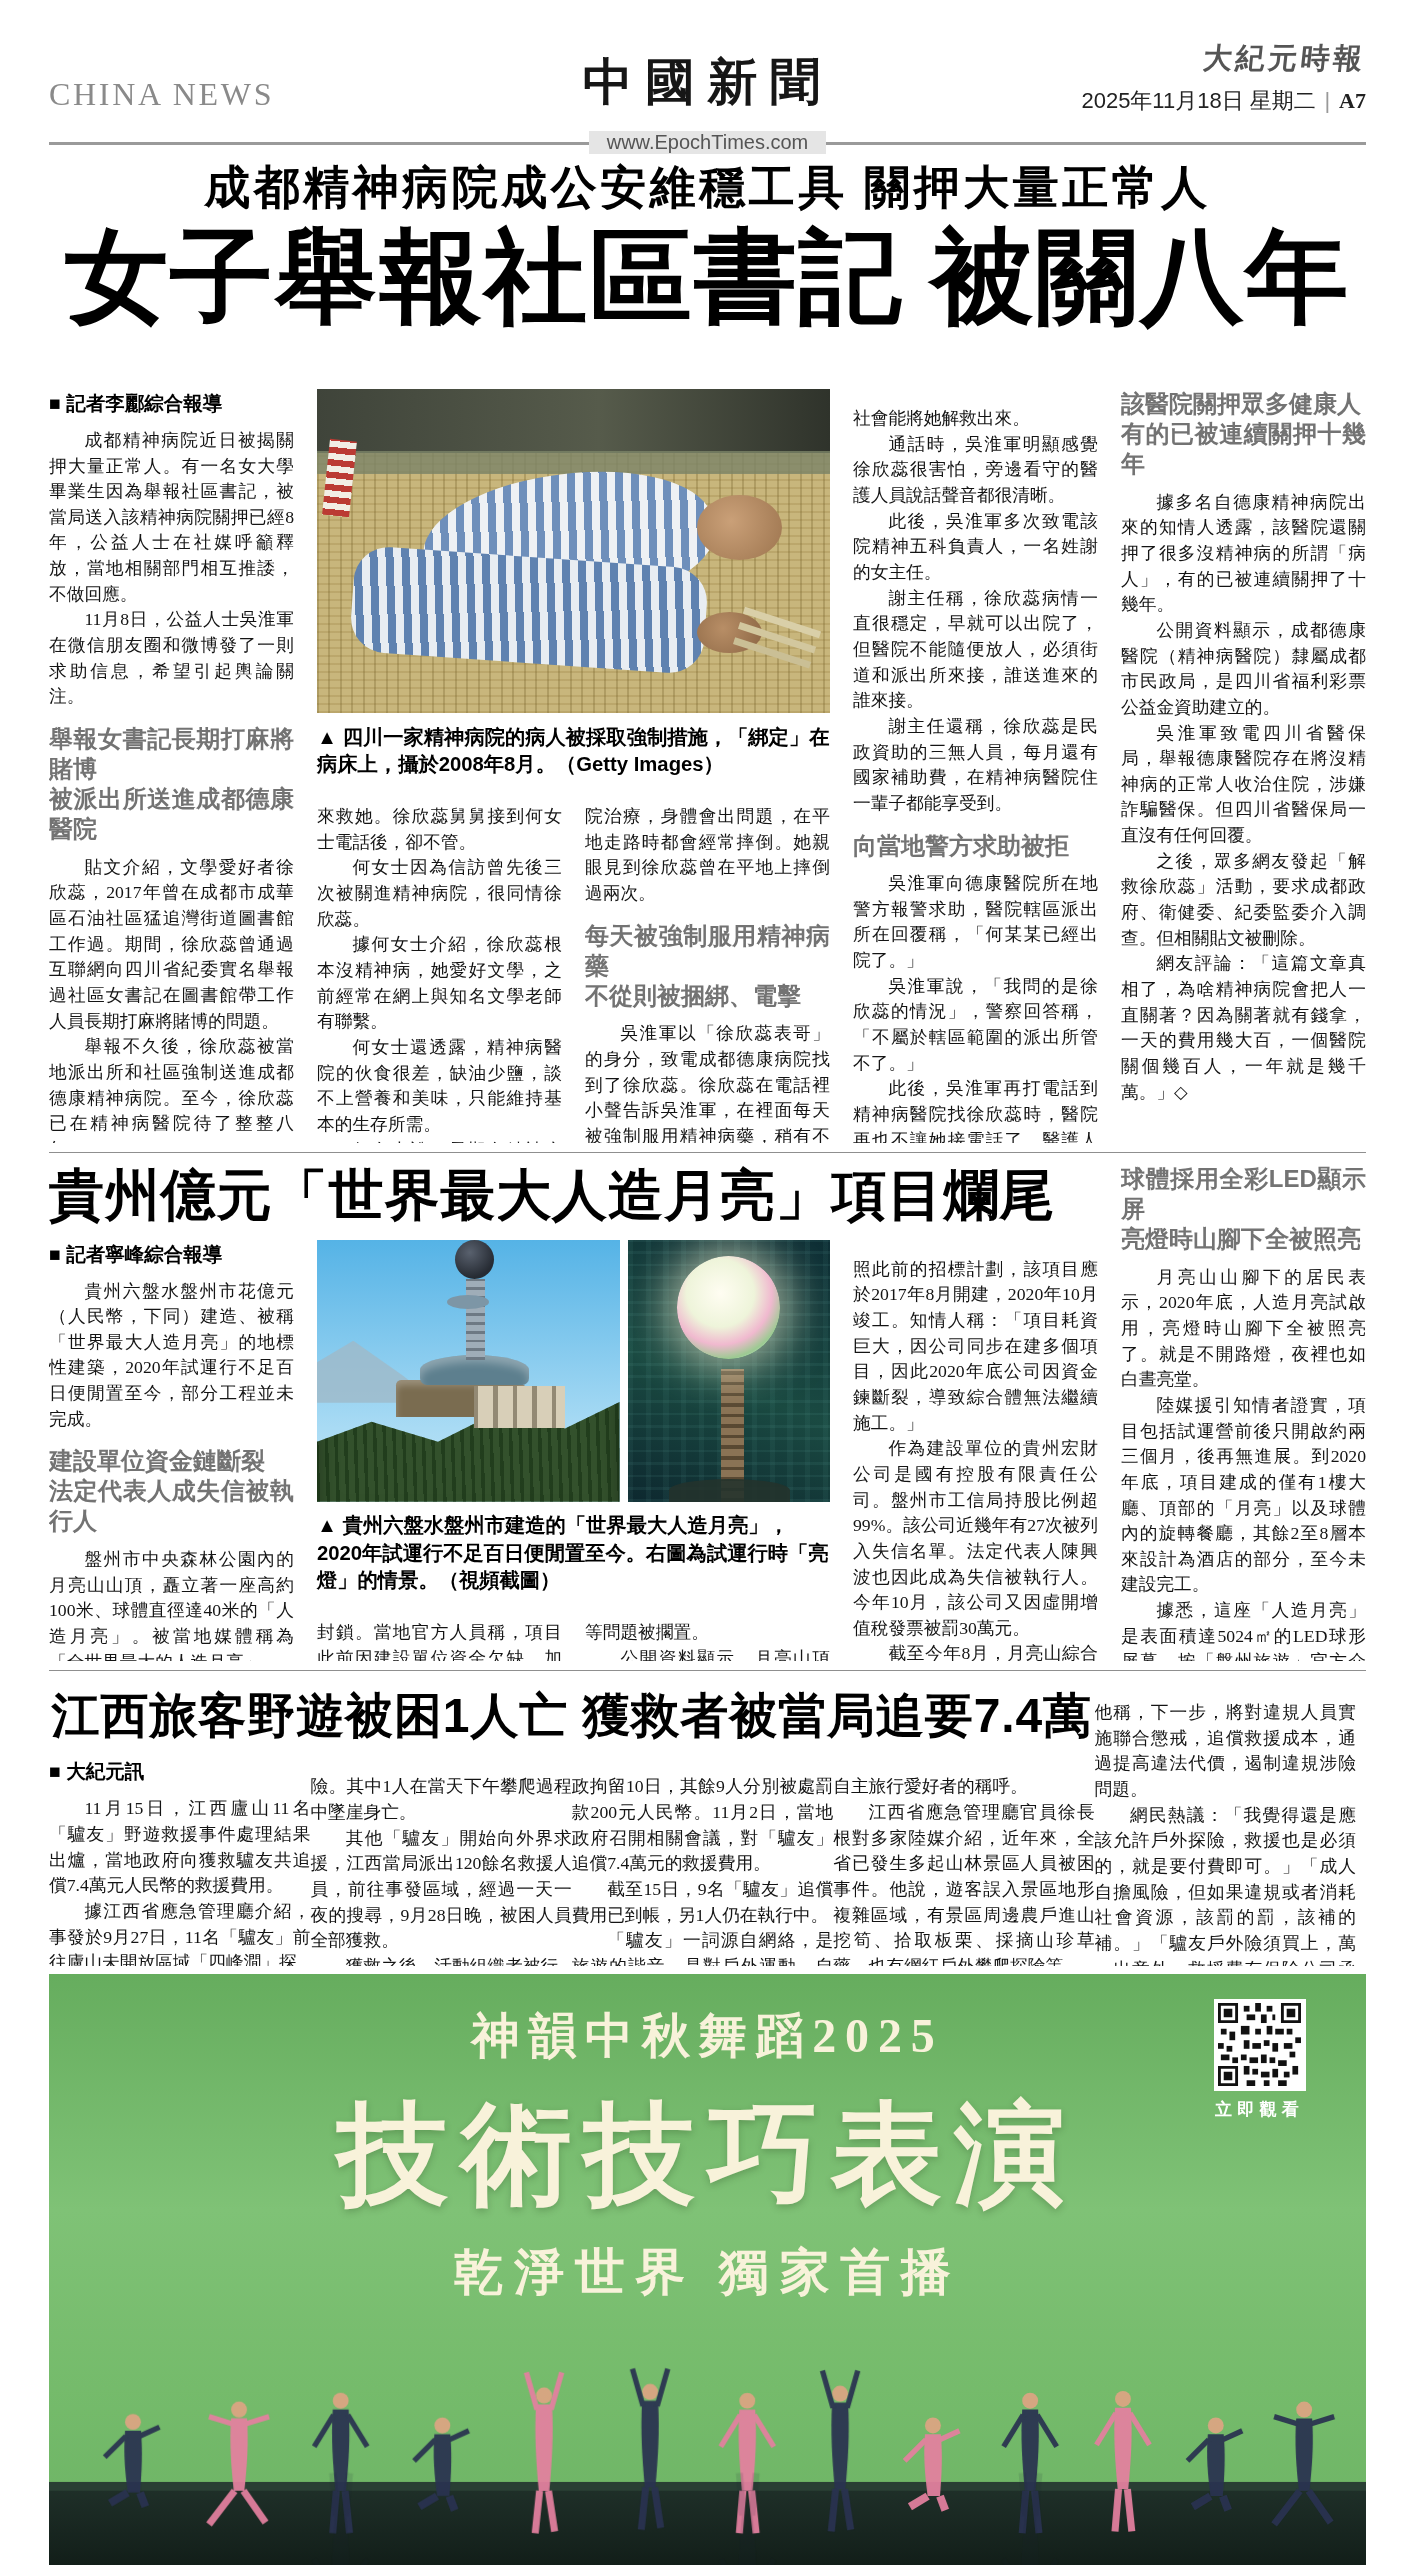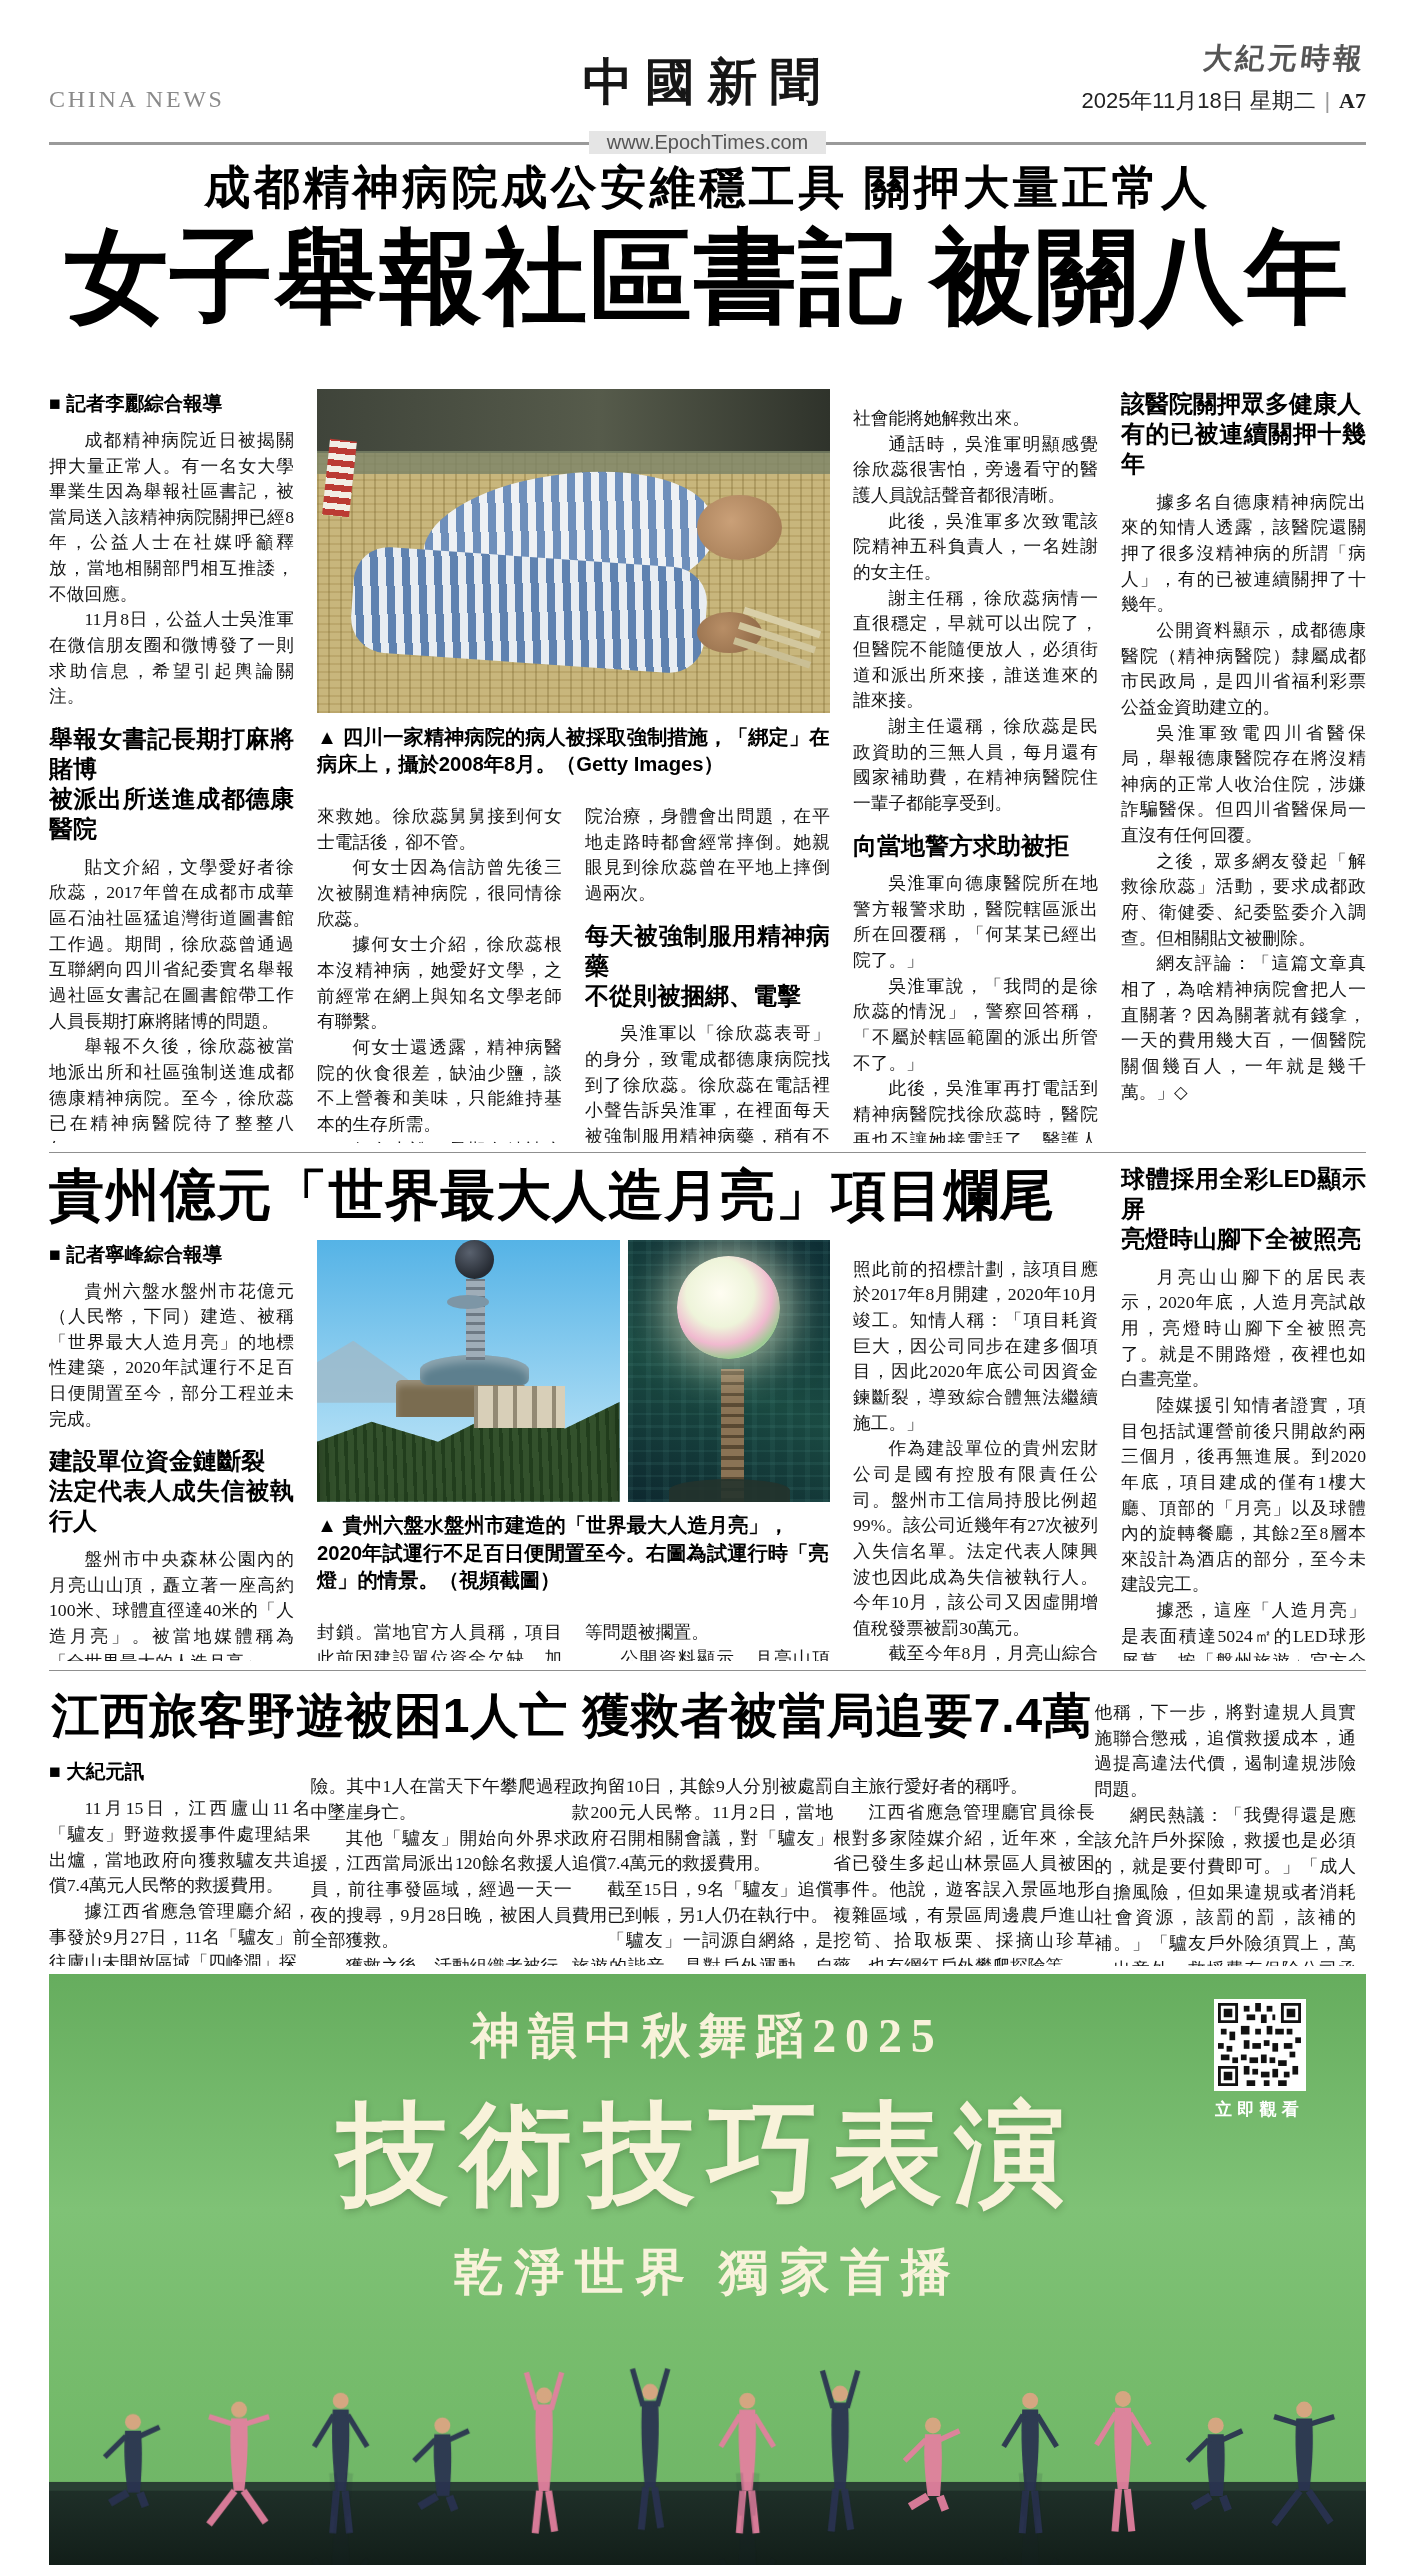--- a/index.html
+++ b/index.html
@@ -2,21 +2,21 @@
 <html style="font-size:14px"><head>
 <meta charset="utf-8">
 <style>
   html,body{margin:0;padding:0;background:#e8e8e8;}
   .page{position:relative;width:1415px;height:2576px;background:#ffffff;margin:0 auto;overflow:hidden;
         font-family:"Liberation Serif","DejaVu Serif",serif;color:#111;}
   .sans{font-family:"Liberation Sans","DejaVu Sans",sans-serif;}
 
   
   .hdr{position:absolute;top:35px;left:49px;right:49px;height:81px;}
-  .hdr-en{position:absolute;left:0;bottom:3.5px;font-size:24px;letter-spacing:2.7px;color:#8a8a8a;
+  .hdr-en{position:absolute;left:0;bottom:3.5px;font-size:32px;letter-spacing:2.7px;color:#8a8a8a;
           font-family:"Liberation Serif","DejaVu Serif",serif;}
   .hdr-zh{position:absolute;left:0;right:0;bottom:0;text-align:center;font-size:50px;font-weight:900;
           letter-spacing:12.4px;color:#161616;font-family:"Liberation Serif","DejaVu Serif",serif;}
   .hdr-right{position:absolute;right:0;bottom:0;text-align:right;}
   .masthead{font-size:29px;font-weight:900;color:#555;letter-spacing:3.5px;transform:skewX(-6deg);
             font-family:"Liberation Serif","DejaVu Serif",serif;}
   .dateline{margin-top:7px;font-size:22px;color:#222;}
   .dateline .pg{font-weight:900;font-family:"Liberation Serif","DejaVu Serif",serif;}
   .dateline .sep{color:#999;padding:0 8.8px;}
   .rule{position:absolute;top:131px;left:49px;right:49px;height:23px;}
@@ -29,21 +29,21 @@
              font-weight:900;font-size:46px;letter-spacing:3.5px;color:#000;}
   .a1-headline{position:absolute;top:221px;left:0;right:0;text-align:center;font-weight:900;
                font-size:103px;line-height:1.1;color:#000;letter-spacing:1.8px;
                font-family:"Liberation Serif","DejaVu Serif",serif;}
 
   
   .coltext{font-size:17.7px;line-height:1.45;text-align:justify;color:#141414;}
   .para{margin:0;text-indent:2em;}
   .noindent{text-indent:0;margin-top:17px;}
   .inner-sub{font-family:"Liberation Sans","DejaVu Sans",sans-serif;font-weight:700;
-             font-size:24px;line-height:1.25;color:#000000;margin:14px 0 10.6px;}
+             font-size:24px;line-height:1.25;color:#737373;margin:14px 0 10.6px;}
   .inner-sub div{margin:0;}
   .byline{font-family:"Liberation Sans","DejaVu Sans",sans-serif;font-weight:700;
           font-size:19.5px;margin:0 0 10.6px;color:#000;}
   .capt{font-family:"Liberation Sans","DejaVu Sans",sans-serif;font-weight:700;
         font-size:20.3px;line-height:1.35;margin-top:10.6px;color:#000;text-align:left;}
 
   
   .a1-body{position:absolute;top:389px;left:49px;right:49px;height:754px;display:grid;
            grid-template-columns:repeat(5,1fr);grid-template-rows:auto 1fr;column-gap:23px;overflow:hidden;}
   .a1-col1{grid-column:1;grid-row:1/3;overflow:hidden;}

